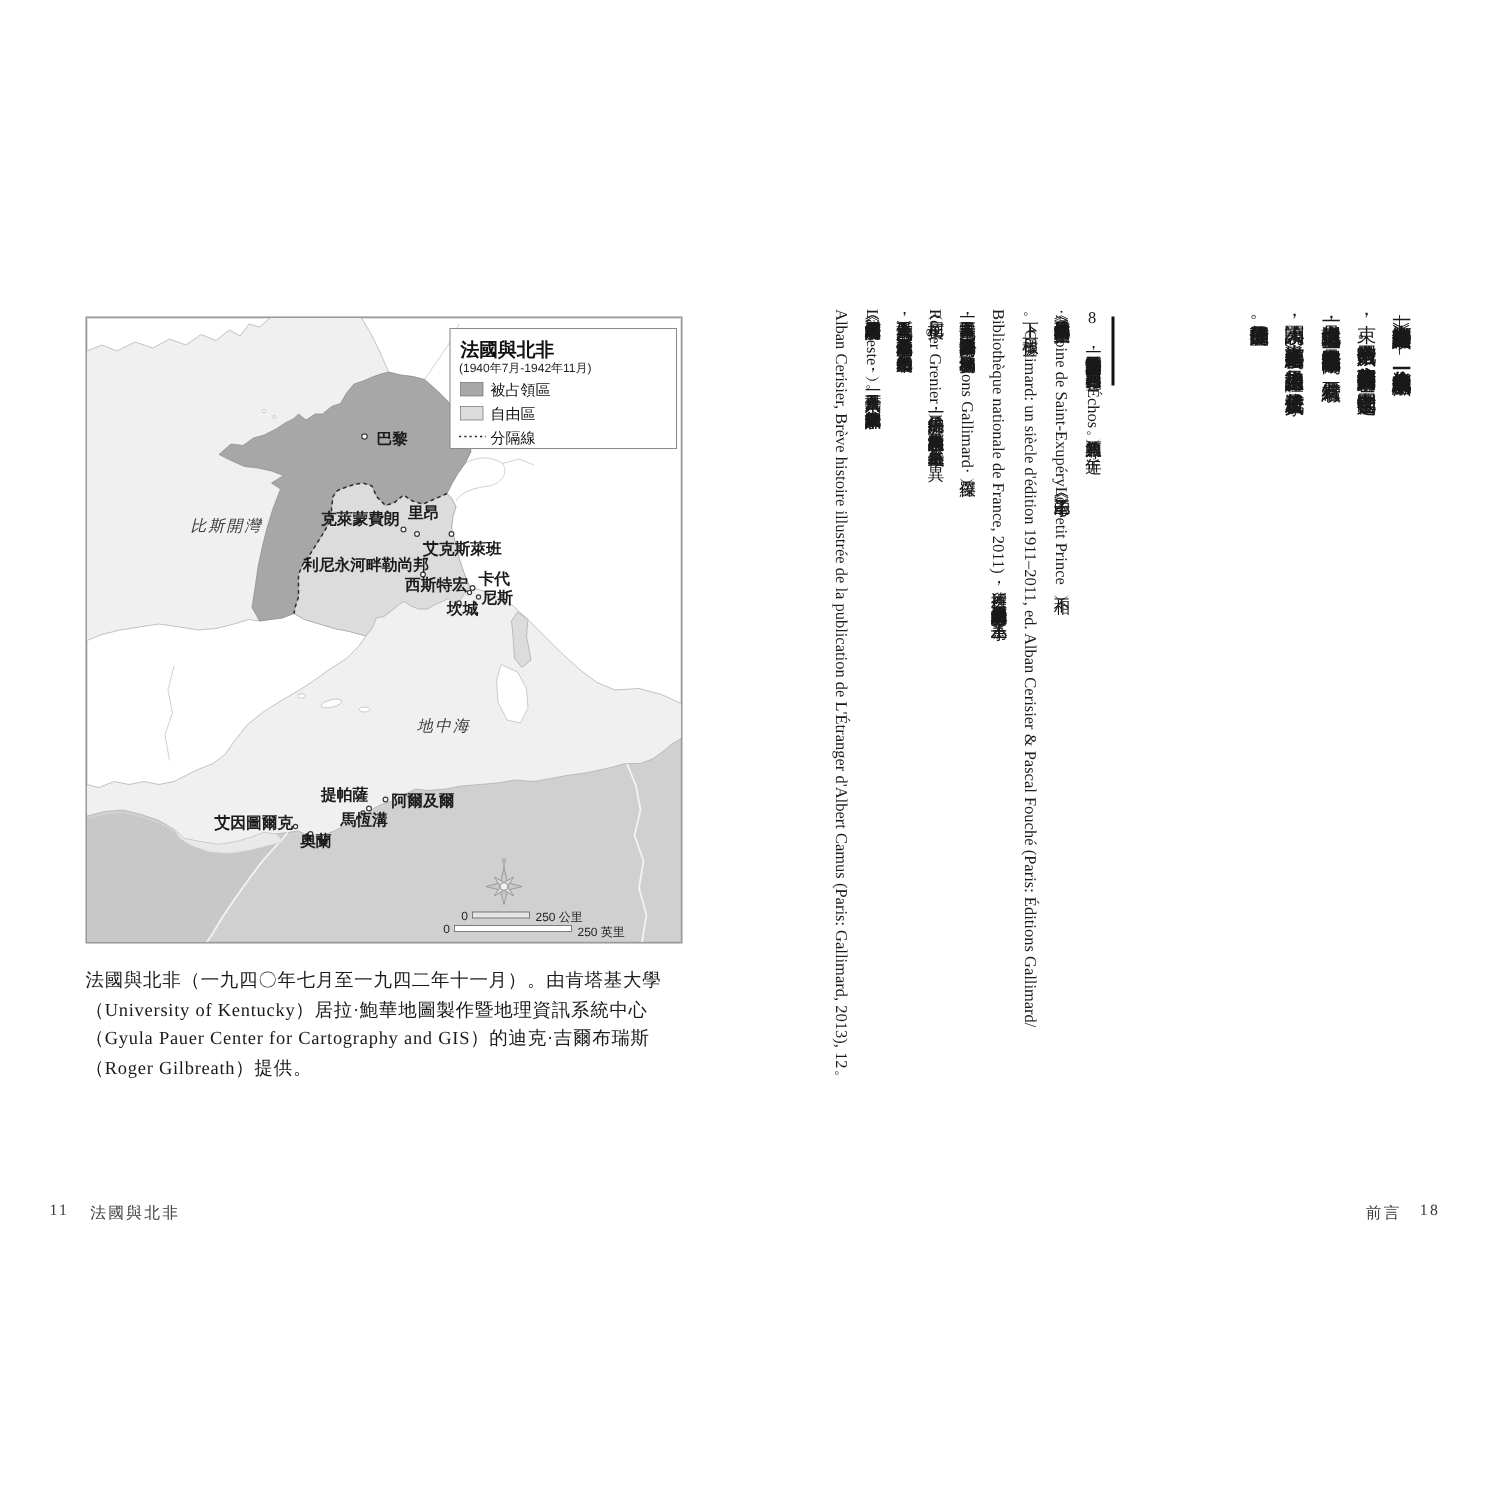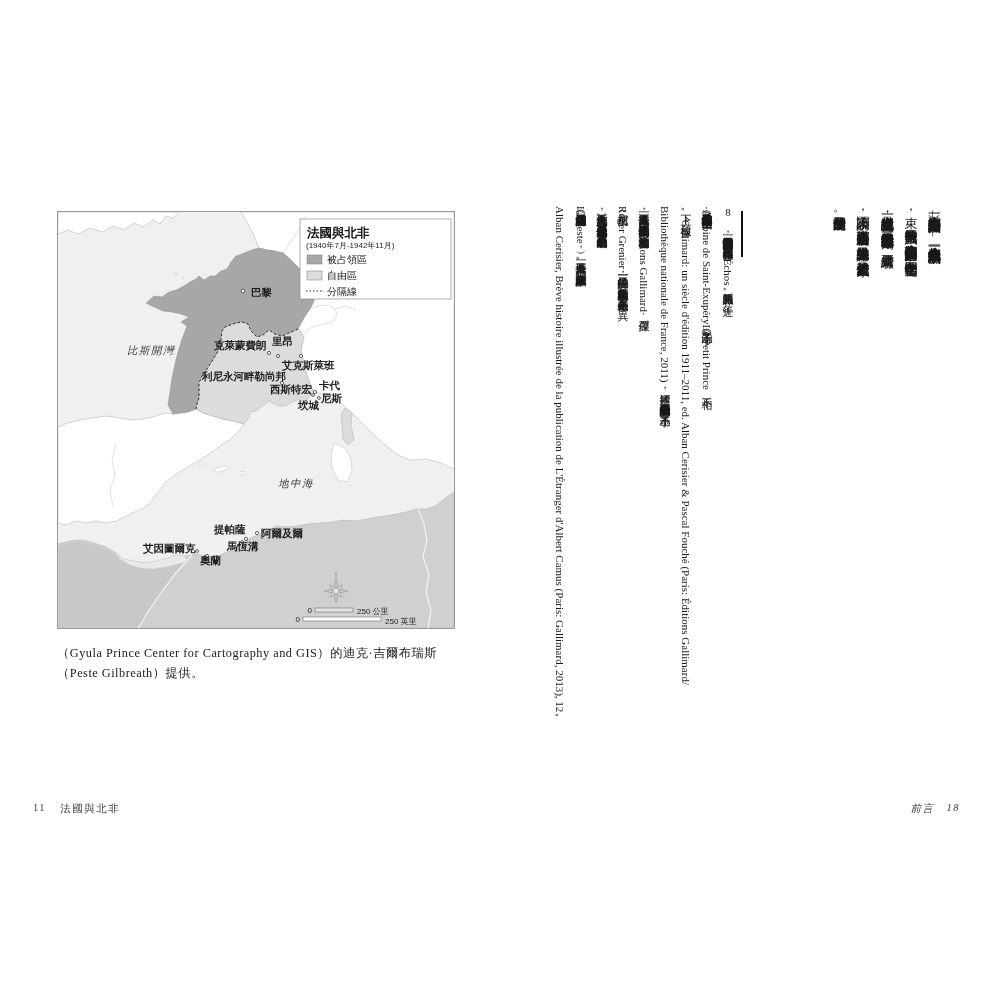--- a/index.html
+++ b/index.html
@@ -37,21 +37,21 @@
     font-size:11px;line-height:21px;
   }
   .vcol{}
   .fnref{font-size:9px;}
   .fnnum{text-orientation:upright;-webkit-text-orientation:upright;letter-spacing:7px;margin-inline-end:4px;}
   #fn-rule{left:741px;top:211px;width:2px;height:46px;background:#111;}
 
   
   .folio{font-size:10.5px;color:#3c3c3c;letter-spacing:1.5px;display:flex;}
   #footer-left{left:33px;top:802px;gap:14px;}
-  #footer-right{right:40px;top:802px;gap:12px;font-style:italic;}
+  #footer-right{right:40px;top:802px;gap:12px;}
 </style>
 </head>
 <body>
 
 <div id="map-box" class="abs">
   <svg viewBox="0 0 396 416" width="396" height="416">
 
     <rect x="0" y="0" width="396" height="416" fill="#f0f0f0"></rect>
 
     <path fill="#ffffff" stroke="#bbbbbb" stroke-width="0.6" d="M0,0 L122,0 L115,6 L108,4 L102,12 L95,8 L86,15 L76,11 L66,18 L55,14 L44,20 L32,16 L20,22 L10,18 L0,22 Z"></path>
@@ -165,22 +165,24 @@
     </g>
     <g>
       <text class="scale-text" x="242" y="410" text-anchor="end">0</text>
       <rect x="245" y="405" width="78" height="4" fill="#ffffff" stroke="#6f6f6f" stroke-width="0.6"></rect>
       <text class="scale-text" x="327" y="412">250 英里</text>
     </g>
   </svg>
 </div>
 
 <div id="caption" class="abs">
-  <div>（Gyula Prince Center for Cartography and GIS）的迪克·吉爾布瑞斯</div>
-  <div>（Peste Gilbreath）提供。</div>
+  <div>法國與北非（一九四〇年七月至一九四二年十一月）。由肯塔基大學</div>
+  <div>（University of Kentucky）居拉·鮑華地圖製作暨地理資訊系統中心</div>
+  <div>（Gyula Pauer Center for Cartography and GIS）的迪克·吉爾布瑞斯</div>
+  <div>（Roger Gilbreath）提供。</div>
 </div>
 
 <div id="fn-rule" class="abs"></div>
 <div id="footnote" class="abs">
   <div class="vcol"><span class="fnnum">8</span><span>一千零三十萬冊是該書法文版的銷售量，見二〇一一年三月四日《回聲報》（Les Échos）第八頁的報導。近年</span></div>
   <div class="vcol">《異鄉人》的銷售量與安東尼·聖艾修伯里（Antoine de Saint-Exupéry）的《小王子》（Le Petit Prince）不相</div>
   <div class="vcol">上下。根據 Gallimard: un siècle d'édition 1911–2011, ed. Alban Cerisier &amp; Pascal Fouché (Paris: Éditions Gallimard/</div>
   <div class="vcol">Bibliothèque nationale de France, 2011) 裡所述，至二〇一〇年為止包括平裝本的累計銷售量，《小王子》為</div>
   <div class="vcol">一千三百零九萬六千冊，稍高於《異鄉人》的一千零三萬五千冊。據伽利瑪出版社（Éditions Gallimard）羅傑·</div>
   <div class="vcol">柯尼葉（Roger Grenier）提供的二〇一一年統計，以社內平裝本銷售量來說，截至二〇一一年十一月為止，《異</div>

